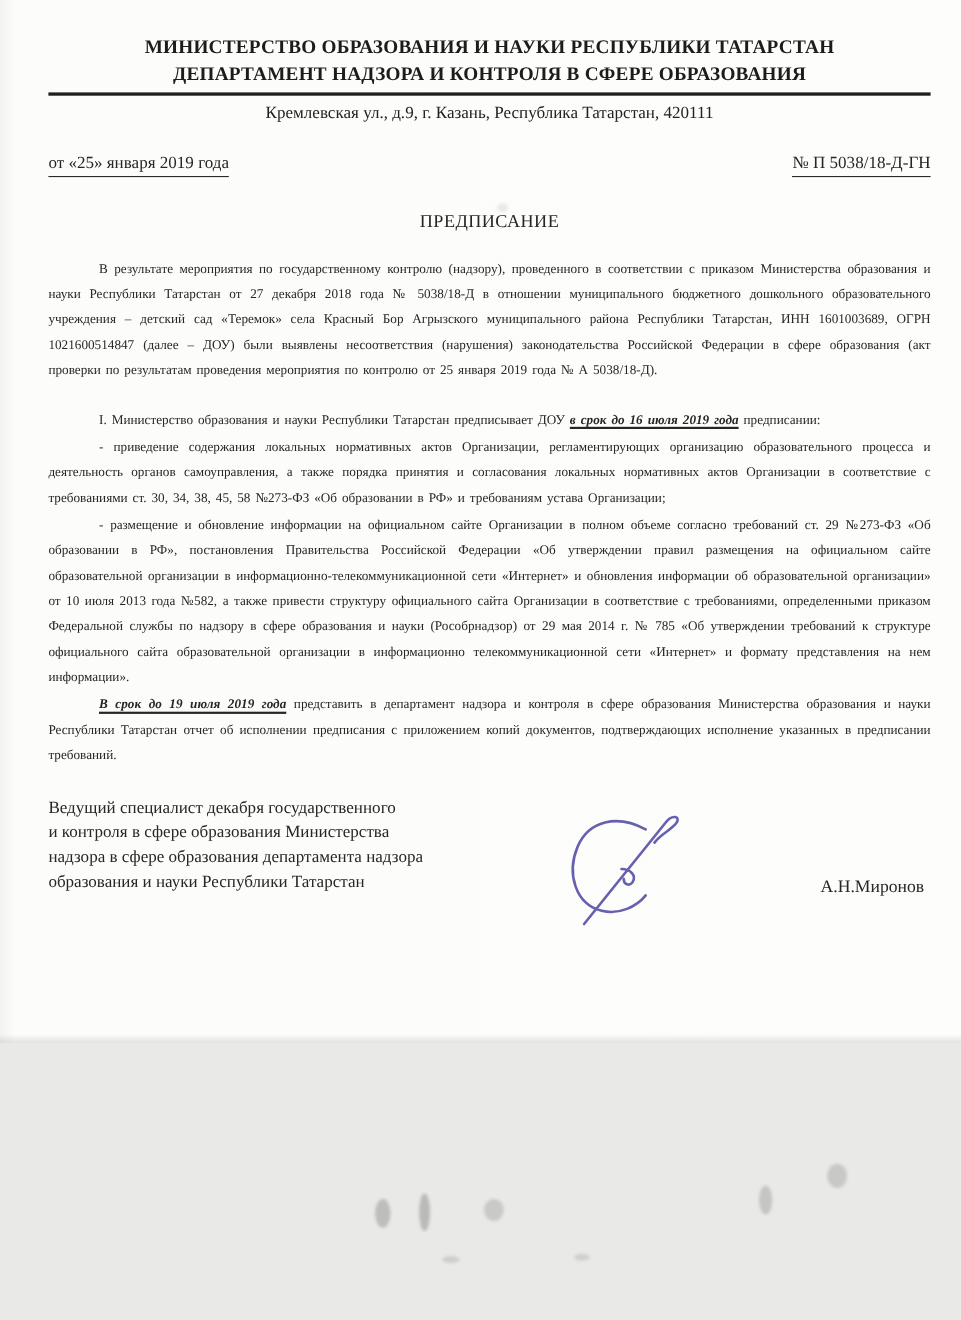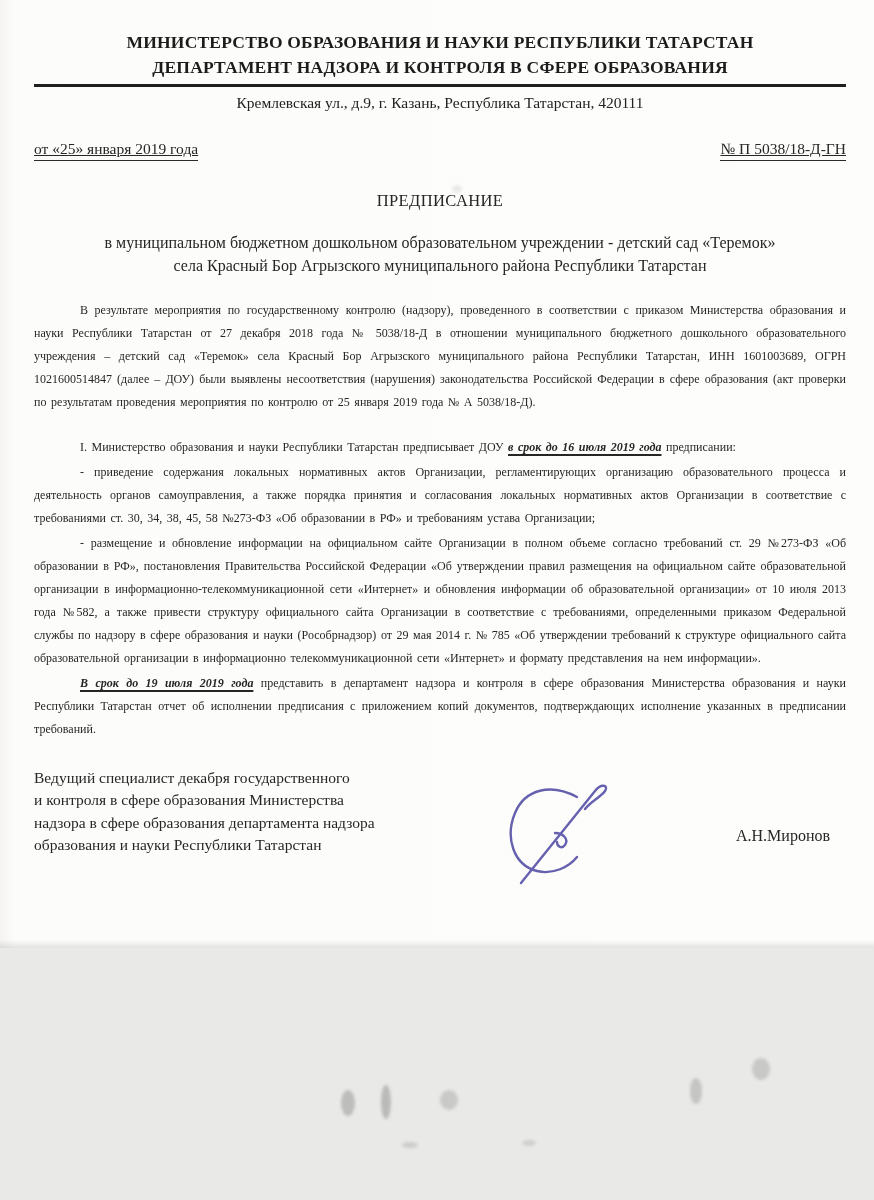--- a/index.html
+++ b/index.html
@@ -7,40 +7,40 @@
     width:874px;height:1200px;
     background:#e9e9e7;
     font-family:"Liberation Serif","DejaVu Serif",serif;
     overflow:hidden;
   }
   .page{
     position:relative;
     width:874px;height:948px;
     background:linear-gradient(90deg,#f4f3f1 0px,#fcfcfa 14px,#fdfdfc 100%);
     box-sizing:border-box;
-    padding:30px 28px 0 34px;
+    padding:30px 28px 0 44px;
     color:#262626;
   }
   .page::after{ 
     content:"";position:absolute;left:0;right:0;bottom:0;height:8px;
     background:linear-gradient(180deg,rgba(0,0,0,0) 0%,rgba(0,0,0,.10) 100%);
   }
   
   .org-header{text-align:center;}
   .org-line{
     font-weight:bold;font-size:17.5px;line-height:1.45;letter-spacing:.2px;color:#1c1c1c;
   }
   .header-rule{height:3px;background:#1f1f1f;margin-top:3px;}
   .address{font-size:15.5px;margin-top:7px;color:#222;}
   
   .meta-row{
     display:flex;justify-content:space-between;align-items:flex-end;
     margin-top:28px;font-size:15.5px;
   }
-  .meta-row .u{border-bottom:1.4px solid #2a2a2a;padding-bottom:2px;text-decoration:underline;}
+  .meta-row .u{border-bottom:1.4px solid #2a2a2a;padding-bottom:2px;}
   
   .doc-title{
     text-align:center;font-weight:normal;font-size:16.5px;margin-top:30px;letter-spacing:.4px;
   }
   .doc-subtitle{
     text-align:center;font-weight:bold;font-size:16px;margin-top:5px;
   }
   .addressee{
     text-align:center;font-size:16px;line-height:23px;
     width:700px;margin:20px auto 0 auto;
@@ -59,21 +59,21 @@
   .em{
     font-weight:bold;font-style:italic;
     text-decoration:underline;
     text-decoration-thickness:1.5px;
     text-underline-offset:3px;
   }
   
   .sign-row{position:relative;margin-top:26px;height:150px;}
   .sign-position{font-size:15.5px;line-height:22.5px;max-width:430px;}
   .sign-ink{position:absolute;left:465px;top:8px;}
-  .sign-name{position:absolute;left:702px;top:60px;font-size:16px;}
+  .sign-name{position:absolute;left:702px;top:74px;font-size:16px;}
   
   .smudge{position:absolute;border-radius:50%;filter:blur(1.5px);pointer-events:none;}
   .s1{left:341px;top:1090px;width:14px;height:26px;background:rgba(110,110,110,.35);}
   .s2{left:381px;top:1085px;width:10px;height:34px;background:rgba(100,100,100,.35);}
   .s3{left:440px;top:1090px;width:18px;height:20px;background:rgba(130,130,130,.30);}
   .s4{left:690px;top:1078px;width:12px;height:26px;background:rgba(120,120,120,.32);}
   .s5{left:752px;top:1058px;width:18px;height:22px;background:rgba(125,125,125,.30);}
   .s6{left:402px;top:1142px;width:16px;height:6px;background:rgba(140,140,140,.30);}
   .s7{left:522px;top:1140px;width:14px;height:6px;background:rgba(140,140,140,.28);}
   .s8{left:452px;top:185px;width:10px;height:8px;background:rgba(150,150,150,.18);}
@@ -90,21 +90,20 @@
     <div class="address">Кремлевская ул., д.9, г. Казань, Республика Татарстан, 420111</div>
   </div>
 
   <div class="meta-row">
     <span class="u">от «25» января 2019 года</span>
     <span class="u">№ П 5038/18-Д-ГН</span>
   </div>
 
   <div class="doc-title">ПРЕДПИСАНИЕ</div>
 
-  <div class="addressee">в муниципальном бюджетном дошкольном образовательном учреждении - детский сад «Теремок» села Красный Бор Агрызского муниципального района Республики Татарстан</div>
 
   <div class="body-text">
     <p class="para gap">В результате мероприятия по государственному контролю (надзору), проведенного в соответствии с приказом Министерства образования и науки Республики Татарстан от 27 декабря 2018 года № 5038/18-Д в отношении муниципального бюджетного дошкольного образовательного учреждения – детский сад «Теремок» села Красный Бор Агрызского муниципального района Республики Татарстан, ИНН 1601003689, ОГРН 1021600514847 (далее – ДОУ) были выявлены несоответствия (нарушения) законодательства Российской Федерации в сфере образования (акт проверки по результатам проведения мероприятия по контролю от 25 января 2019 года № А 5038/18-Д).</p>
 
     <p class="para gap"><span>I. Министерство образования и науки Республики Татарстан предписывает ДОУ </span><span class="em">в срок до 16 июля 2019 года</span><span> предписании:</span></p>
 
     <p class="para gap-sm">- приведение содержания локальных нормативных актов Организации, регламентирующих организацию образовательного процесса и деятельность органов самоуправления, а также порядка принятия и согласования локальных нормативных актов Организации в соответствие с требованиями ст. 30, 34, 38, 45, 58 №273-ФЗ «Об образовании в РФ» и требованиям устава Организации;</p>
 
     <p class="para gap-sm">- размещение и обновление информации на официальном сайте Организации в полном объеме согласно требований ст. 29 №273-ФЗ «Об образовании в РФ», постановления Правительства Российской Федерации «Об утверждении правил размещения на официальном сайте образовательной организации в информационно-телекоммуникационной сети «Интернет» и обновления информации об образовательной организации» от 10 июля 2013 года №582, а также привести структуру официального сайта Организации в соответствие с требованиями, определенными приказом Федеральной службы по надзору в сфере образования и науки (Рособрнадзор) от 29 мая 2014 г. № 785 «Об утверждении требований к структуре официального сайта образовательной организации в информационно телекоммуникационной сети «Интернет» и формату представления на нем информации».</p>
 

